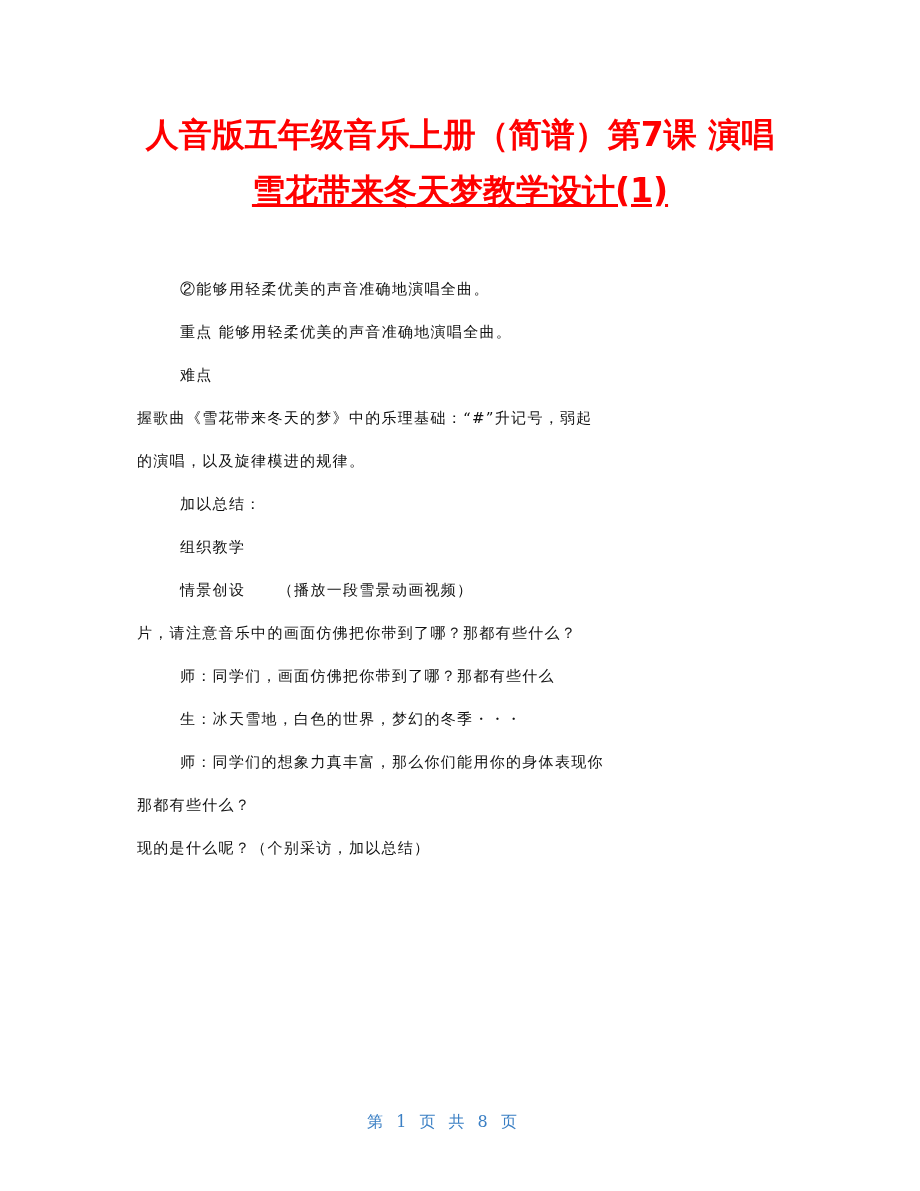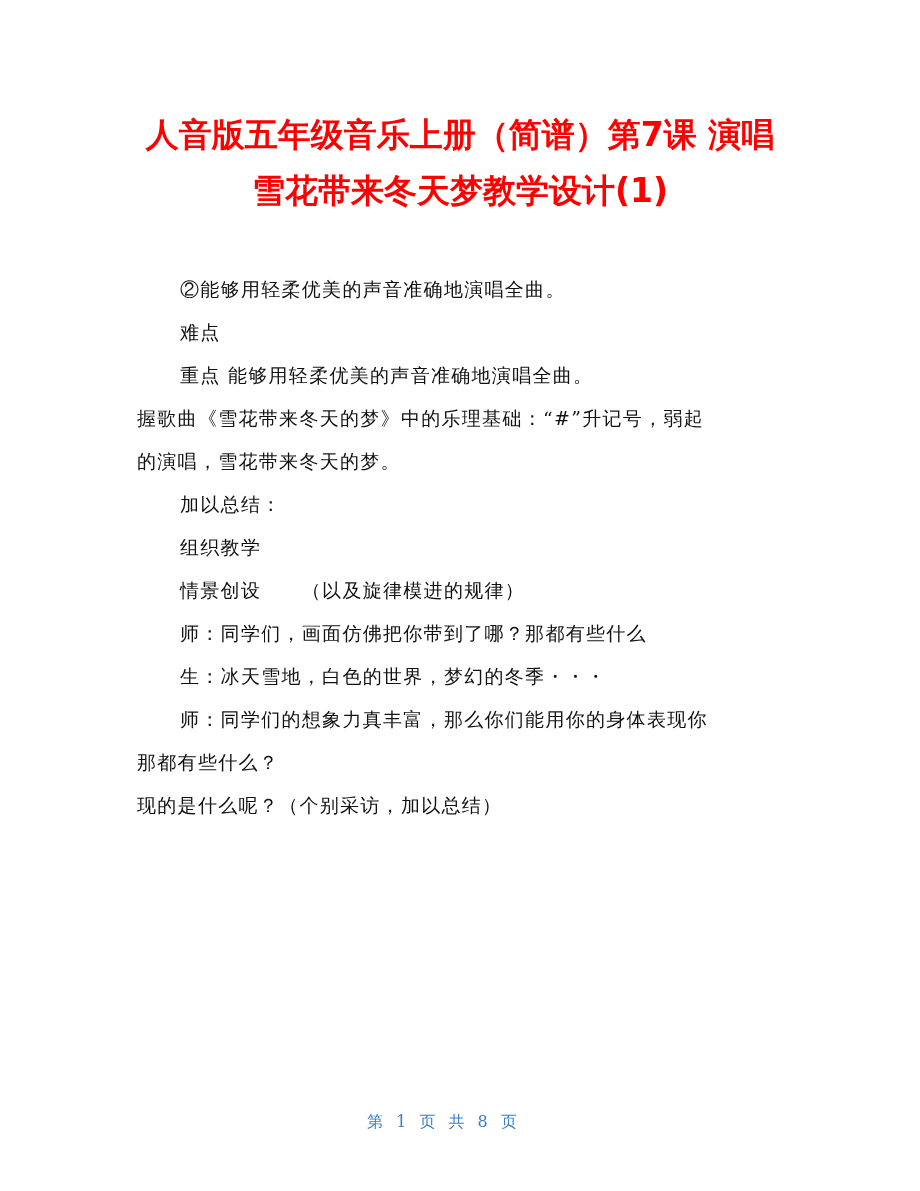--- a/index.html
+++ b/index.html
@@ -28,32 +28,32 @@
       text-align: center;
       color: #ff0000;
       font-family: "DejaVu Sans", "Liberation Sans", sans-serif;
       font-weight: bold;
       font-size: 33px;
       line-height: 40px;
       letter-spacing: 0px;
       white-space: nowrap;
     }
     .title.l1 { top: 115px; }
-    .title.l2 { top: 171px; }
+    .title.l2 { top: 171px; text-decoration: underline; }
 
     .body-text {
       position: absolute;
       left: 137px;
       top: 268px;
       width: 650px;
     }
     .line {
       height: 43px;
       line-height: 43px;
-      font-size: 19px;
+      font-size: 15px;
       white-space: nowrap;
       letter-spacing: 1.3px;
     }
     .indent { padding-left: 43px; }
 
     .footer {
       position: absolute;
       top: 1112px;
       left: 0;
       width: 888px;
@@ -65,27 +65,28 @@
   </style>
 </head>
 <body>
 
 <div class="page">
   <div class="title l1">人音版五年级音乐上册（简谱）第7课 演唱</div>
   <div class="title l2">雪花带来冬天梦教学设计(1)</div>
 
   <div class="body-text">
     <div class="line indent">②能够用轻柔优美的声音准确地演唱全曲。</div>
+    <div class="line indent">重点 能够用轻柔优美的声音准确地演唱全曲。</div>
     <div class="line indent">难点</div>
-    <div class="line indent">重点 能够用轻柔优美的声音准确地演唱全曲。</div>
     <div class="line">握歌曲《雪花带来冬天的梦》中的乐理基础：“#”升记号，弱起</div>
-    <div class="line">的演唱，雪花带来冬天的梦。</div>
+    <div class="line">的演唱，以及旋律模进的规律。</div>
     <div class="line indent">加以总结：</div>
     <div class="line indent">组织教学</div>
-    <div class="line indent">情景创设　　（以及旋律模进的规律）</div>
+    <div class="line indent">情景创设　　（播放一段雪景动画视频）</div>
+    <div class="line">片，请注意音乐中的画面仿佛把你带到了哪？那都有些什么？</div>
     <div class="line indent">师：同学们，画面仿佛把你带到了哪？那都有些什么</div>
     <div class="line indent">生：冰天雪地，白色的世界，梦幻的冬季・・・</div>
     <div class="line indent">师：同学们的想象力真丰富，那么你们能用你的身体表现你</div>
     <div class="line">那都有些什么？</div>
     <div class="line">现的是什么呢？（个别采访，加以总结）</div>
   </div>
 
   <div class="footer">第 1 页 共 8 页</div>
 </div>
 

